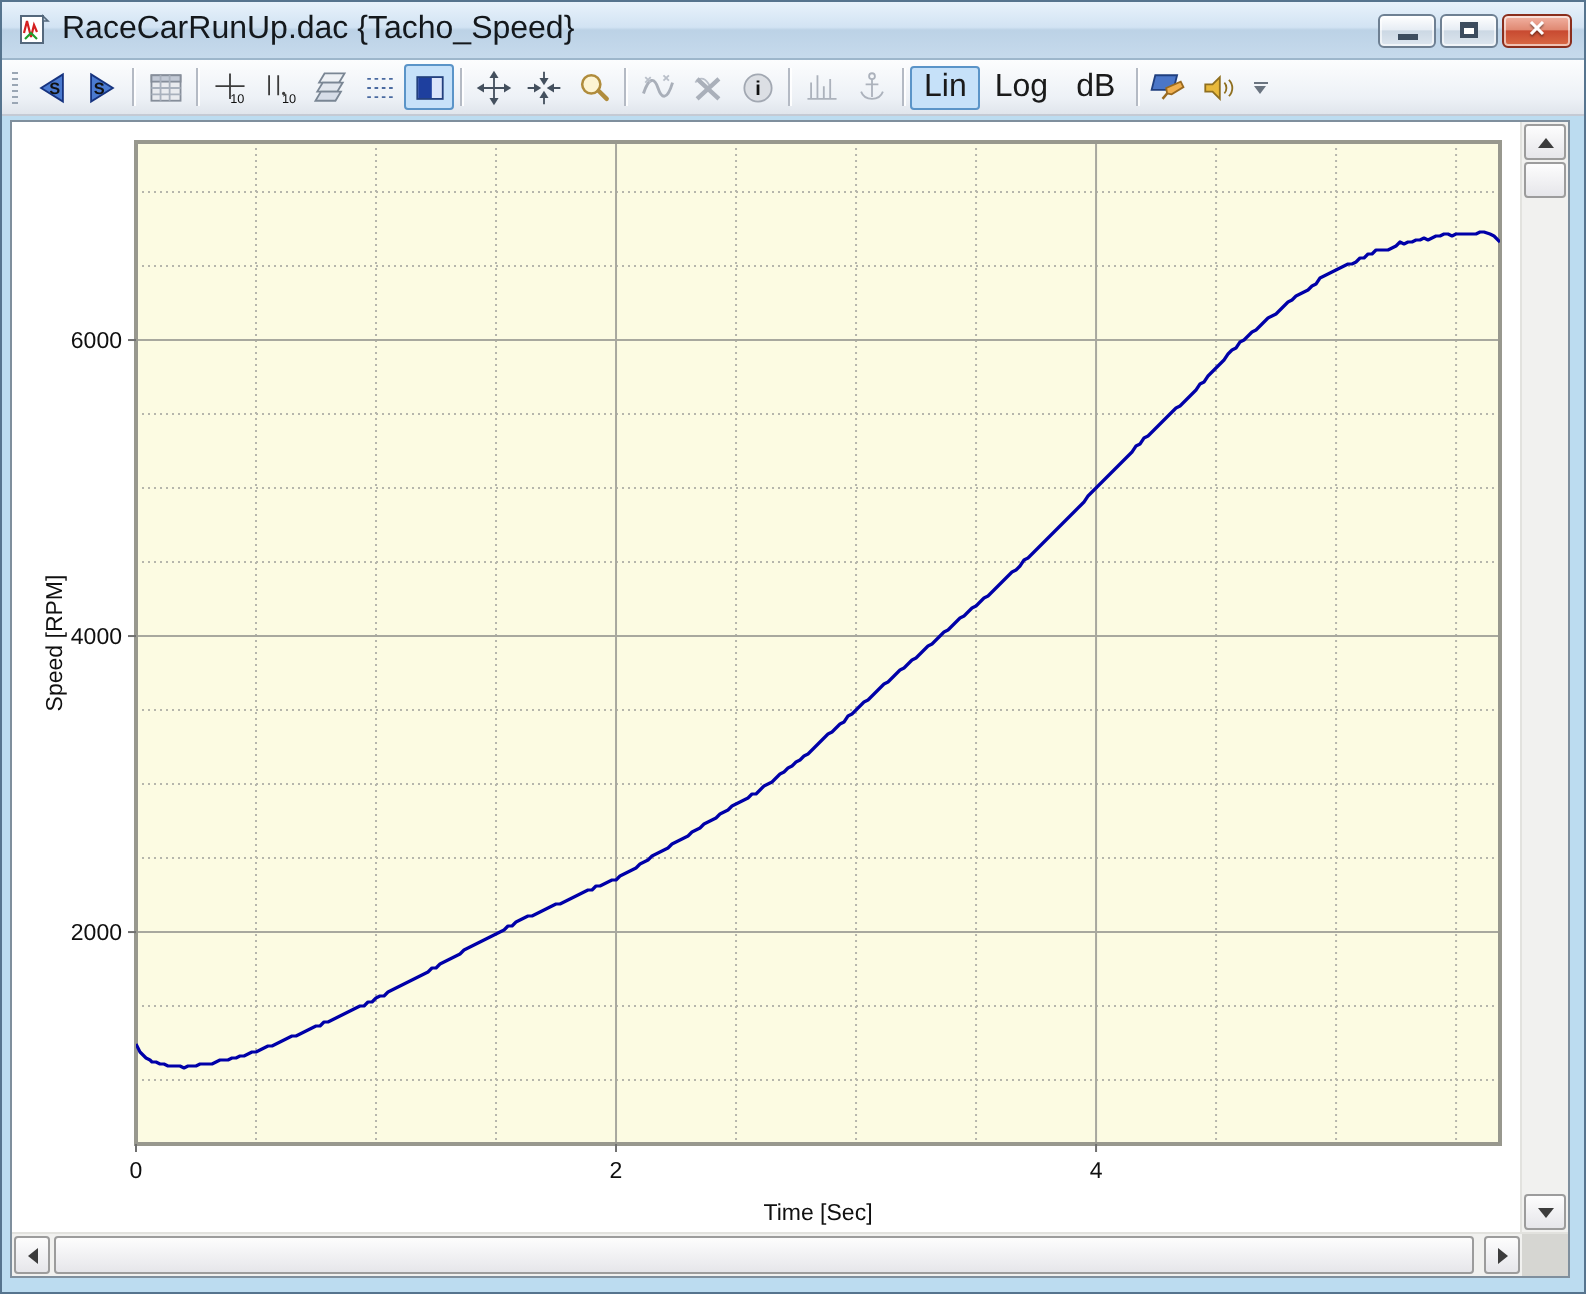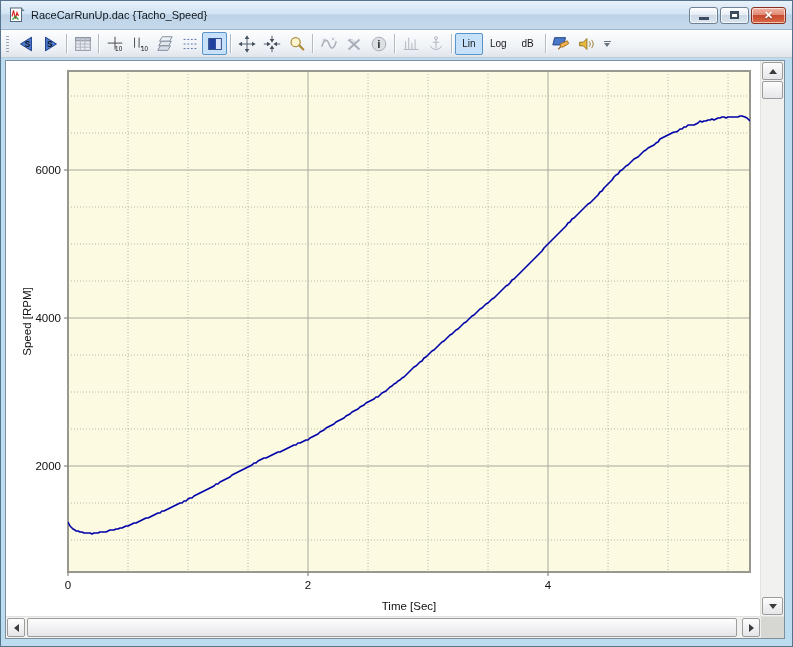--- a/index.html
+++ b/index.html
@@ -4,21 +4,21 @@
 <style>
   html,body{margin:0;padding:0;width:793px;height:647px;overflow:hidden;
     font-family:"Liberation Sans",sans-serif;background:#9db8cc;}
   .window{position:absolute;inset:0;display:flex;flex-direction:column;
     box-sizing:border-box;border:1px solid #56748e;background:#bcdcf0;}
   
   .titlebar{height:28px;flex:0 0 28px;display:flex;align-items:center;
     padding:0 6px 0 8px;
     background:linear-gradient(180deg,#e8f2fb 0%,#d2e3f3 45%,#bcd2e6 50%,#c6daec 100%);
     border-bottom:1px solid #9db6cb;}
-  .title-text{font-size:11px;color:#14181c;margin-left:6px;flex:1;white-space:nowrap;
+  .title-text{font-size:16px;color:#14181c;margin-left:6px;flex:1;white-space:nowrap;
     overflow:hidden;}
   .caption-buttons{display:flex;gap:2px;}
   .cap-btn{width:29px;height:17px;box-sizing:border-box;border:1px solid #6e8093;
     border-radius:3px;display:flex;align-items:center;justify-content:center;
     background:linear-gradient(180deg,#ffffff 0%,#e7edf4 45%,#ccd8e4 50%,#dde6ef 100%);
     box-shadow:inset 0 0 0 1px rgba(255,255,255,.6);}
   .cap-btn.close{width:35px;border-color:#8a2e1d;
     background:linear-gradient(180deg,#f2b3a4 0%,#e08a74 45%,#c84a31 50%,#d96a45 100%);}
   .glyph-min{width:10px;height:3px;background:#3c4c5e;margin-top:6px;}
   .glyph-max{width:9px;height:8px;box-sizing:border-box;border:2px solid #3c4c5e;border-top-width:3px;background:#fff;}
@@ -27,21 +27,21 @@
   
   .toolbar{height:27px;flex:0 0 27px;display:flex;align-items:center;padding:0 4px;
     background:linear-gradient(180deg,#fcfdfe 0%,#edf1f6 70%,#e0e5ec 100%);
     border-bottom:1px solid #c4cad4;}
   .tb-grip{width:3px;height:16px;margin:0 4px 0 1px;
     background-image:repeating-linear-gradient(180deg,#9aa6b4 0 1px,transparent 1px 3px);}
   .tb-btn{width:25px;height:23px;box-sizing:border-box;border:1px solid transparent;
     border-radius:2px;display:flex;align-items:center;justify-content:center;
     background:transparent;padding:0;margin:0;font-family:inherit;}
   .tb-btn.selected{background:#c6e1f9;border-color:#5a94c8;}
-  .tb-btn.text{width:auto;min-width:28px;padding:0 6px;font-size:10px;color:#1a1a1a;
+  .tb-btn.text{width:auto;min-width:28px;padding:0 6px;font-size:16px;color:#1a1a1a;
     height:22px;}
   .tb-sep{width:1px;height:19px;background:#b4bac4;margin:0 3px;
     box-shadow:1px 0 0 rgba(255,255,255,.9);}
   .tb-overflow{width:13px;height:23px;display:flex;flex-direction:column;
     align-items:center;justify-content:center;gap:1px;margin-left:2px;}
   .tb-overflow .bar{width:7px;height:1px;background:#6a7480;}
   .tb-overflow .tri{width:0;height:0;border-left:3.5px solid transparent;
     border-right:3.5px solid transparent;border-top:4px solid #6a7480;}
   
   .client{flex:1;display:flex;flex-direction:column;background:#bcdcf0;

